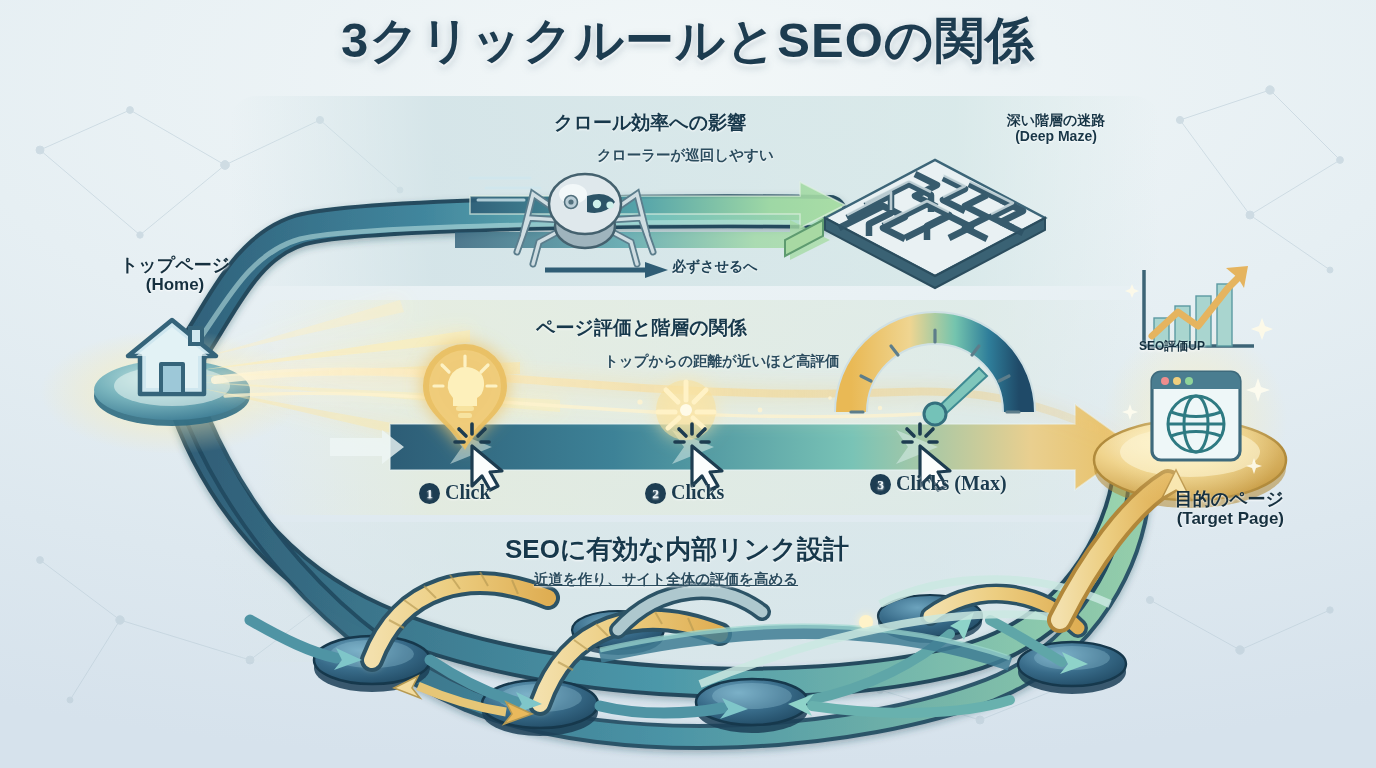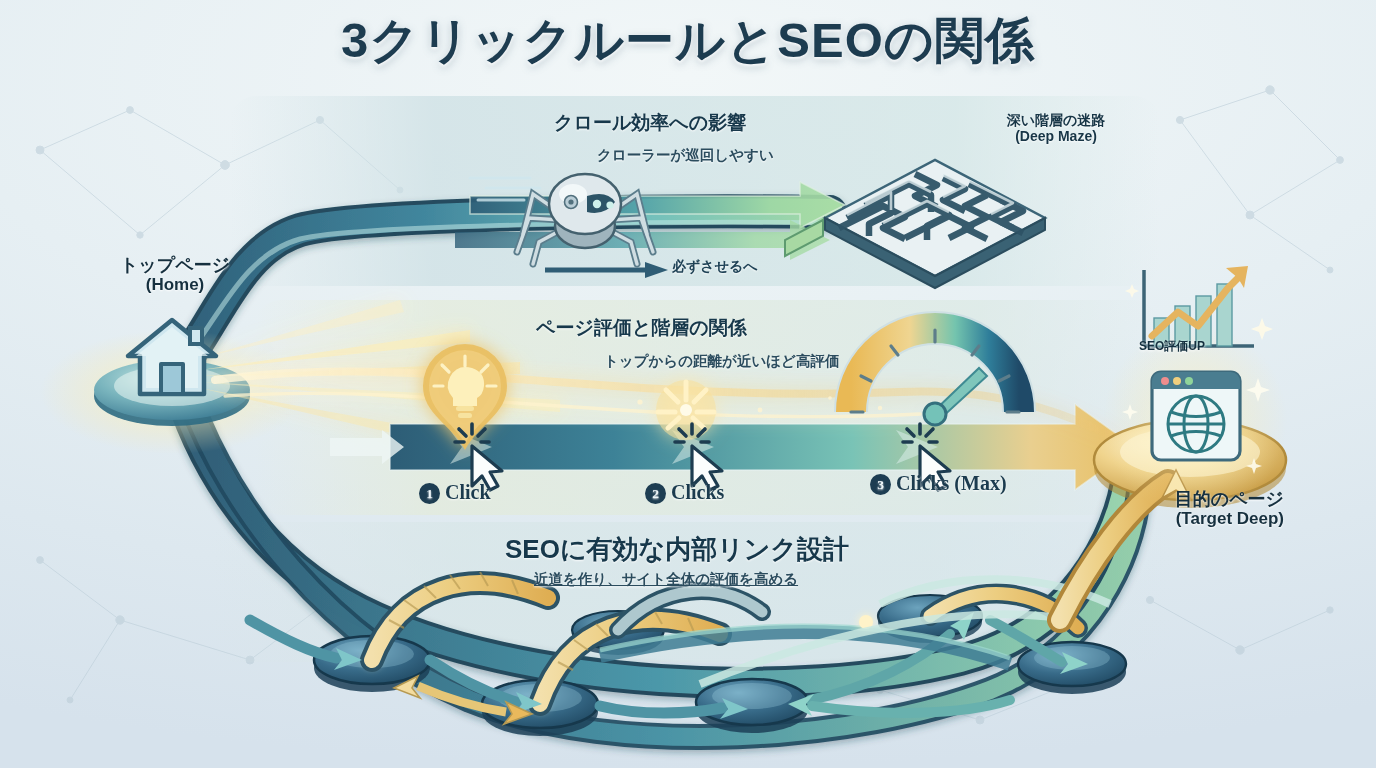--- a/index.html
+++ b/index.html
@@ -596,16 +596,16 @@
     <span class="num">3</span><span>Clicks (Max)</span>
   </div>
 
   <div class="txt sec-title" style="left:505px;top:532px;font-size:26px;">SEOに有効な内部リンク設計</div>
   <div class="txt sec-sub" style="left:534px;top:570px;text-decoration:underline;">近道を作り、サイト全体の評価を高める</div>
 
   <div class="txt seo-up" style="left:1139px;top:338px;">SEO評価UP</div>
 
   <div class="txt node-label" style="left:1124px;top:489px;width:160px;text-align:right;">
     <span>目的のページ</span>
-    <span class="en">(Target Deep)</span>
+    <span class="en">(Target Page)</span>
   </div>
 
 </div>
 
 </body></html>

